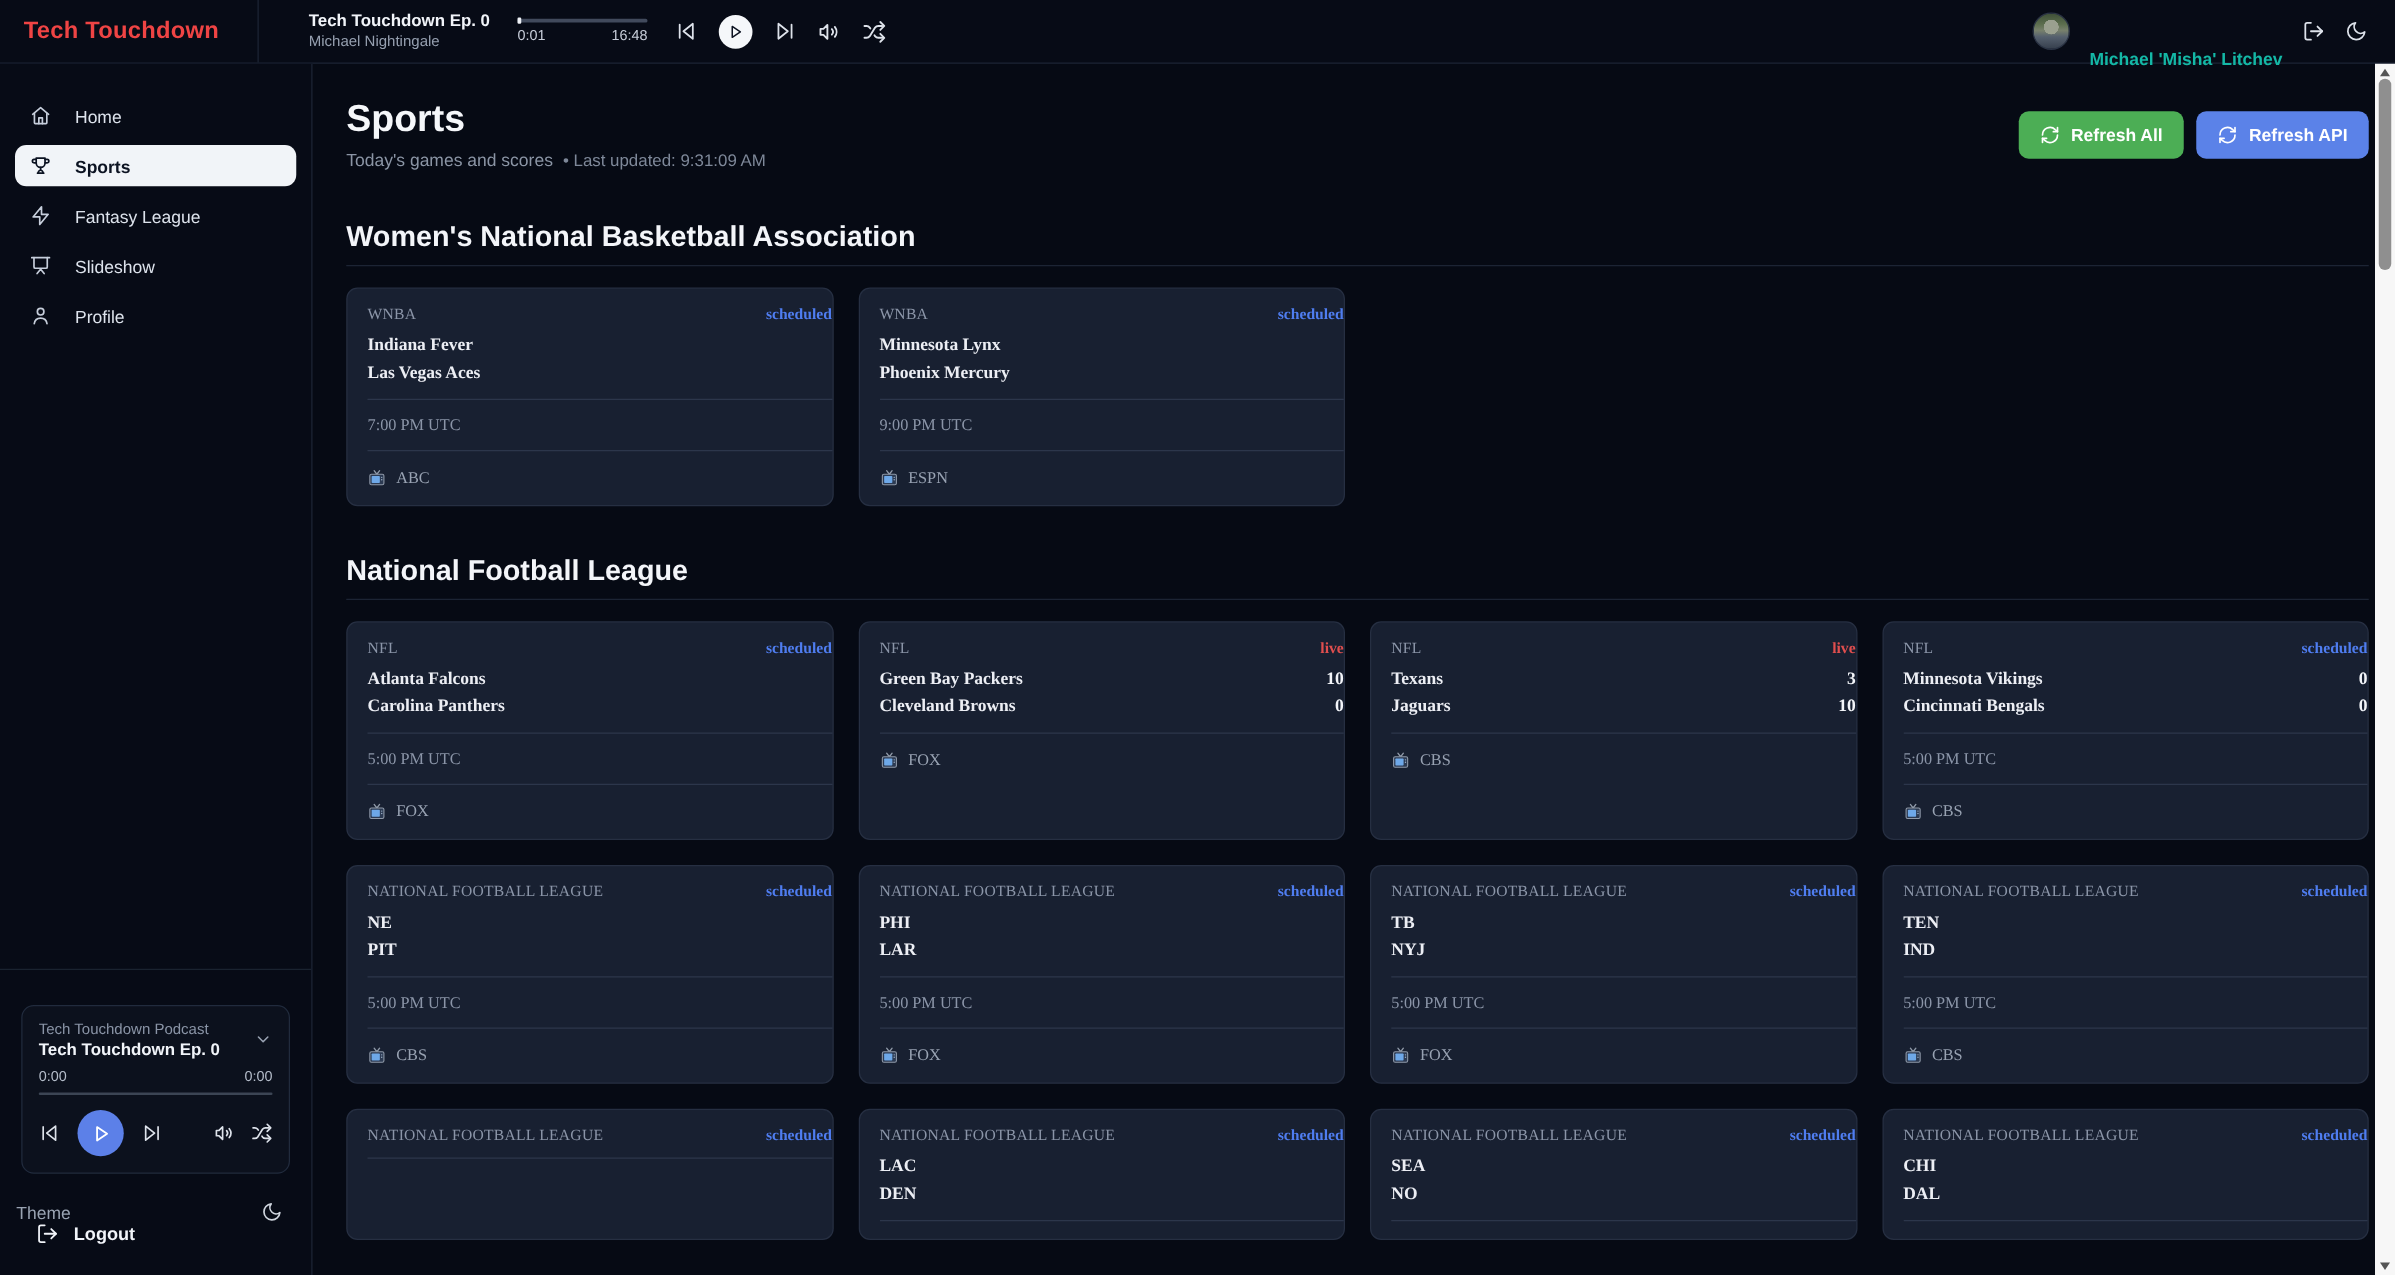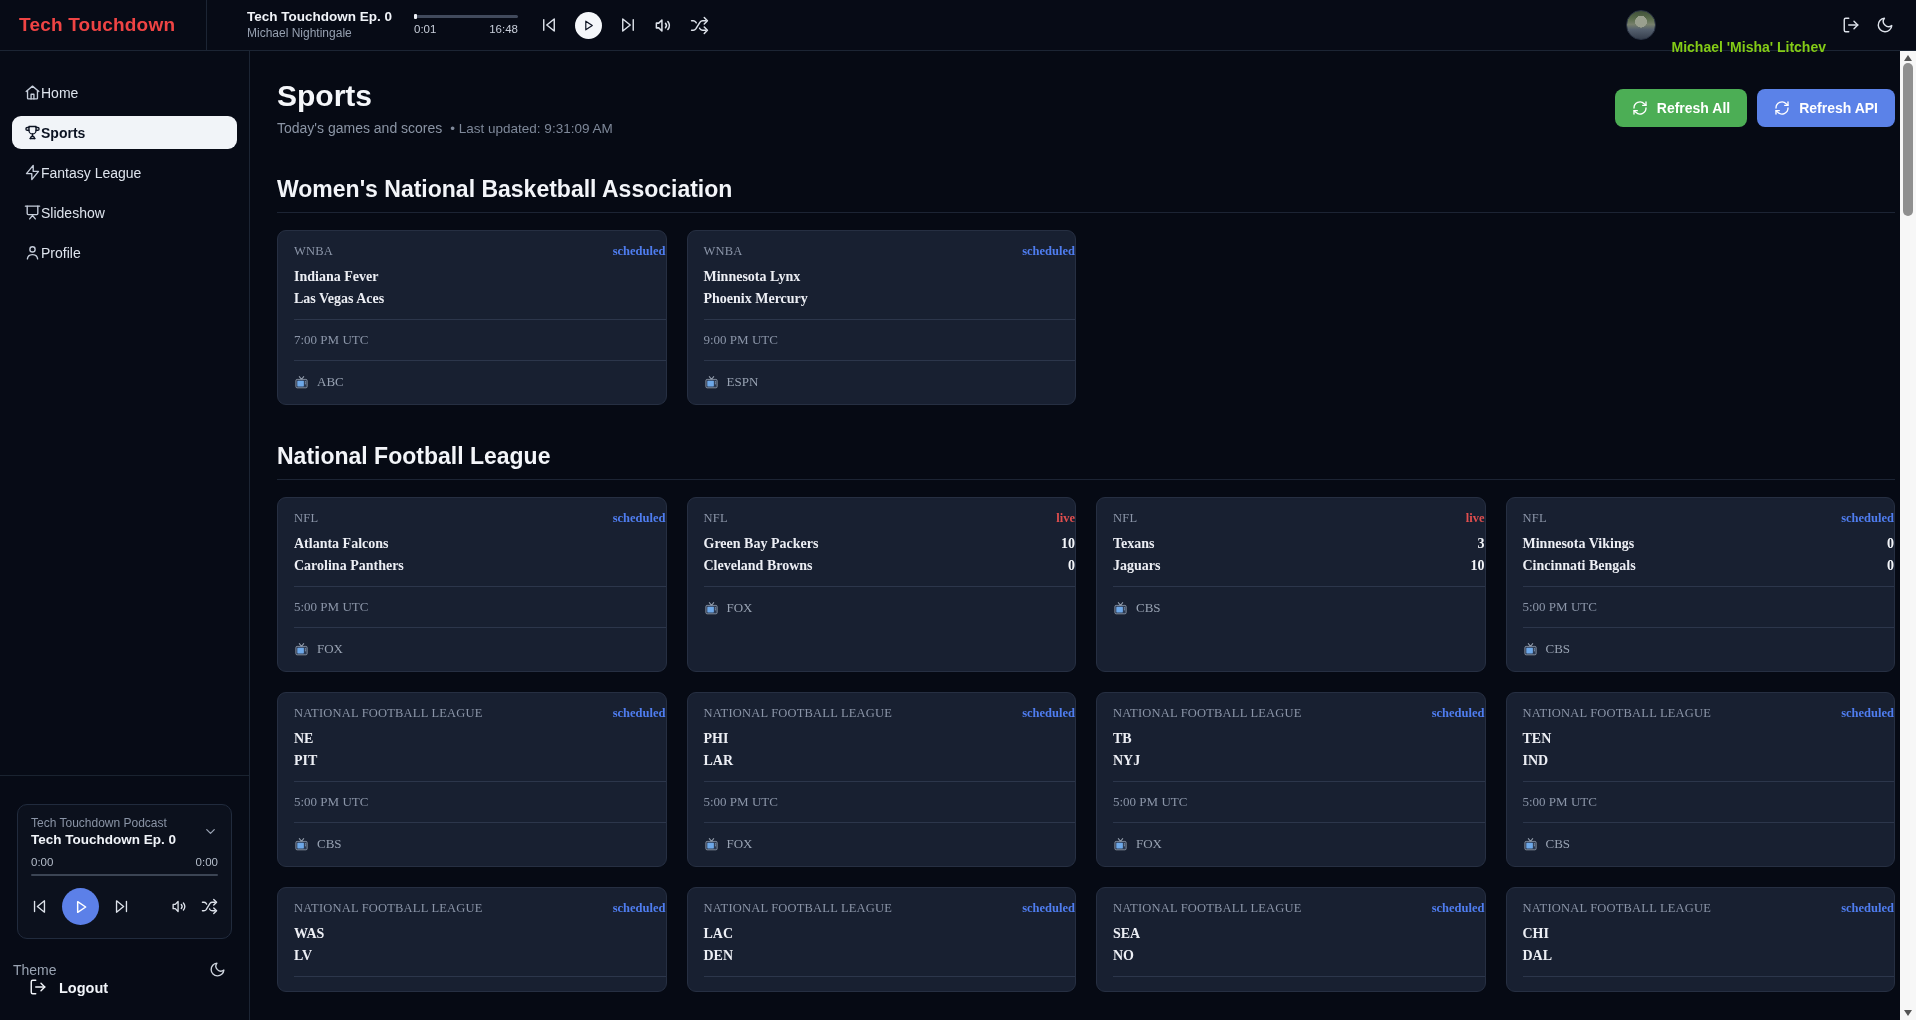--- a/index.html
+++ b/index.html
@@ -30,26 +30,26 @@
   .tp-times { display:flex; justify-content:space-between; font-size:11.5px; color:#c7cdd9; margin-top:5px; }
   .tp-controls { display:flex; align-items:center; gap:17px; color:#dde2ea; }
   .icon-btn { background:none; border:none; color:#dde2ea; cursor:pointer; display:flex; align-items:center; justify-content:center; padding:0; }
   .play-circle-top { width:27px; height:27px; border-radius:50%; background:#f5f7fa; color:#0d1322; display:flex; align-items:center; justify-content:center; border:none; cursor:pointer; }
   .topbar-user { margin-left:auto; display:flex; align-items:center; gap:16px; padding-right:22px; }
   .avatar { width:30px; height:30px; border-radius:50%; flex:0 0 auto;
     background:
       radial-gradient(circle at 50% 38%, #9aa08f 0 26%, transparent 27%),
       linear-gradient(180deg,#3f5038 0%,#5c6e4e 30%,#77806c 48%,#55606e 66%,#363f4d 100%);
     border:1px solid #2a3344; }
-  .user-name { font-size:14px; font-weight:700; color:#84cc16;margin-top:43px; }
+  .user-name { font-size:14px; font-weight:700; color:#14b8a6;margin-top:43px; }
 
   
   .sidebar { grid-column:1; grid-row:2; background:#070b16; border-right:1px solid #1c2534; display:flex; flex-direction:column; }
   .nav { padding:25px 12px 0 12px; display:flex; flex-direction:column; gap:7px; }
-  .nav-item { display:flex; align-items:center; gap:0; padding:8px 12px; border-radius:9px; cursor:pointer; color:#dde3ec; font-size:14px; font-weight:500;text-align:right; }
+  .nav-item { display:flex; align-items:center; gap:19px; padding:8px 12px; border-radius:9px; cursor:pointer; color:#dde3ec; font-size:14px; font-weight:500;text-align:right; }
   .nav-item .nav-icon { display:flex; color:#c6cedb; }
   .nav-item.active { background:#f1f4f8; color:#0c1322; font-weight:700; }
   .nav-item.active .nav-icon { color:#0c1322; }
   .sidebar-bottom { margin-top:auto; border-top:1px solid #1a2330; padding:28px 17px 24px 17px; }
   .mini-card { background:#0c111d; border:1px solid #212b3d; border-radius:10px; padding:11px 13px 13px 13px; }
   .mini-top { display:flex; align-items:flex-start; justify-content:space-between; cursor:pointer; }
   .mini-show { font-size:12px; color:#8a94a6; }
   .mini-ep { font-size:13.5px; font-weight:700; color:#f1f4f9; margin-top:2px; }
   .mini-chevron { color:#9aa3b3; margin-top:8px; }
   .mini-times { display:flex; justify-content:space-between; font-size:11.5px; color:#b4bcc9; margin-top:9px; }
@@ -697,30 +697,20 @@
                   </svg>
                 </span>
       <span class="tv-label">CBS</span>
     </div>
   </div>
             <div class="card">
     <div class="card-head">
       <span class="league">NATIONAL FOOTBALL LEAGUE</span>
       <span class="status scheduled">scheduled</span>
     </div>
-    <div class="teams">
-                <div class="team-row">
-    <span class="team-name">WAS</span>
-
-  </div>
-                <div class="team-row">
-    <span class="team-name">LV</span>
-
-  </div>
-              </div>
     <div class="card-div div-1"></div>
 
   </div>
             <div class="card">
     <div class="card-head">
       <span class="league">NATIONAL FOOTBALL LEAGUE</span>
       <span class="status scheduled">scheduled</span>
     </div>
     <div class="teams">
                 <div class="team-row">

